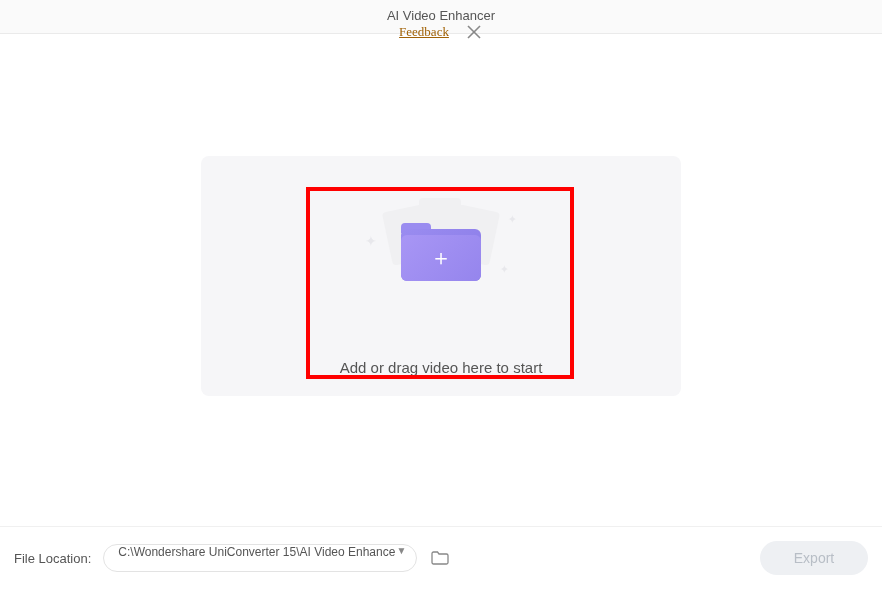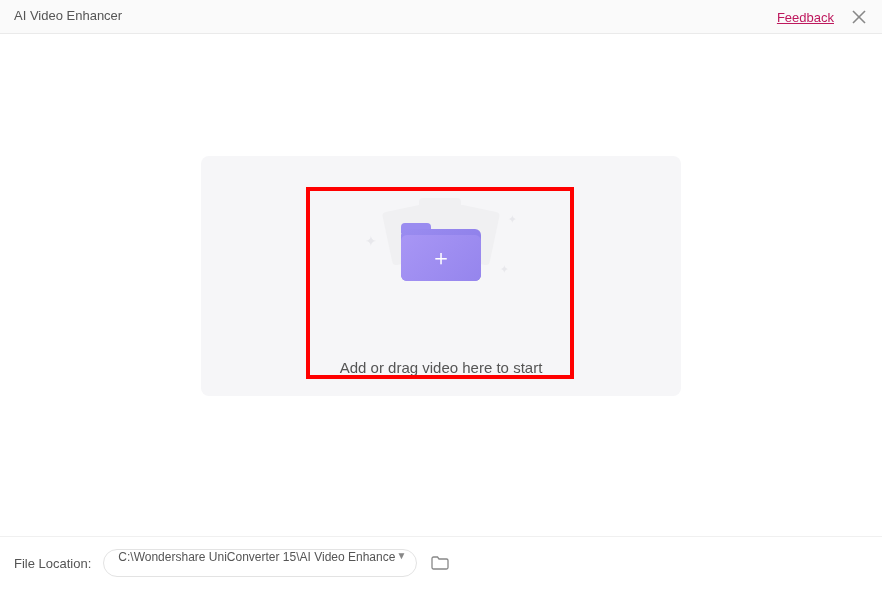--- a/index.html
+++ b/index.html
@@ -6,42 +6,44 @@
     body {
       font-family: -apple-system, BlinkMacSystemFont, "Segoe UI", Arial, sans-serif;
       background: #ffffff;
       width: 882px;
       height: 589px;
       overflow: hidden;
       position: relative;
     }
     .header {
       display: flex;
-      align-items: flex-start;
+      align-items: center;
       justify-content: space-between;
       padding: 8px 14px;
       border-bottom: 1px solid #eaeaea;
       height: 34px;
       background: #fafafa;
+      flex-direction: column;
     }
     .header-title {
       font-size: 13px;
       color: #555;
       font-weight: 400;
     }
     .header-right {
       display: flex;
       align-items: center;
       gap: 16px;
     }
     .feedback-link {
       font-size: 13px;
-      color: #be185d;
+      color: #a16207;
       text-decoration: underline;
       cursor: pointer;
+      font-family: Liberation Serif, serif;
     }
     .close-btn {
       width: 18px;
       height: 18px;
       display: flex;
       align-items: center;
       justify-content: center;
       cursor: pointer;
       color: #888;
     }
@@ -160,21 +162,21 @@
     .drop-text {
       font-size: 15px;
       color: #555;
       margin-top: 21px;
     }
     .footer {
       position: absolute;
       bottom: 0;
       left: 0;
       right: 0;
-      height: 53px;
+      height: 63px;
       border-top: 1px solid #f0f0f0;
       display: flex;
       align-items: center;
       padding: 16px 14px;
       justify-content: space-between;
     }
     .footer-left {
       display: flex;
       align-items: center;
       gap: 12px;
@@ -274,13 +276,14 @@
     <div class="path-select">
       <span class="path-text">C:\Wondershare UniConverter 15\AI Video Enhance</span>
       <span class="chevron-down">▼</span>
     </div>
     <div class="browse-btn">
       <svg viewBox="0 0 18 14" fill="none" stroke="currentColor" stroke-width="1.3">
         <path d="M1 2.5 C1 1.7 1.7 1 2.5 1 L6.5 1 L8 3 L15.5 3 C16.3 3 17 3.7 17 4.5 L17 11.5 C17 12.3 16.3 13 15.5 13 L2.5 13 C1.7 13 1 12.3 1 11.5 Z"></path>
       </svg>
     </div>
   </div>
+  <button class="export-btn" disabled="">Export</button>
 </div>
 
 </body></html>

